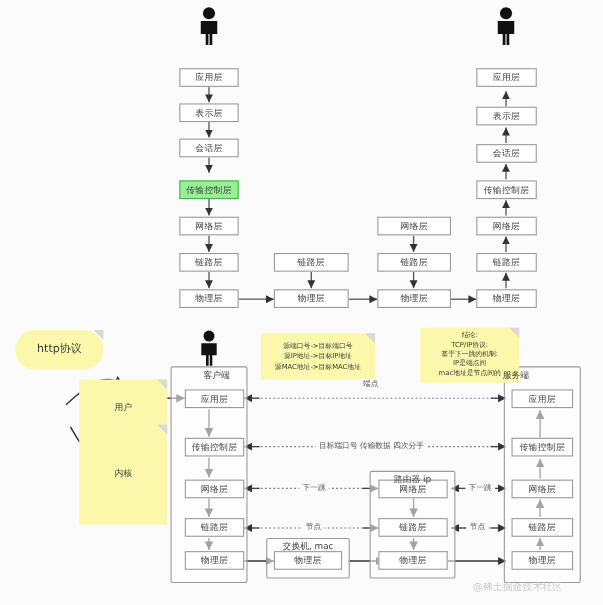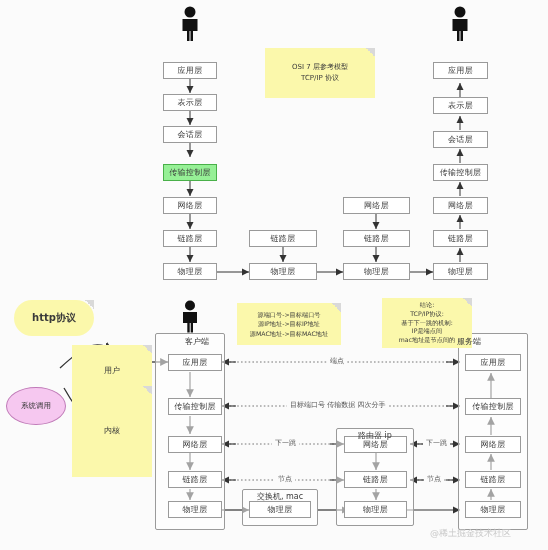--- a/index.html
+++ b/index.html
@@ -41,21 +41,21 @@
     background:#fbf8ab;
     color:#3a3a3a;font-size:7px;
     display:flex;flex-direction:column;align-items:center;justify-content:center;
     text-align:center;line-height:1.55;z-index:3;
     border:none;
   }
   .sticky .fold{
     position:absolute;right:0;top:0;width:9px;height:9px;
     background:linear-gradient(225deg,#d9d9d9 0 50%,transparent 50% 100%);
   }
-  .sticky.big{font-size:10px;font-weight:bold;border-radius:18px;}
+  .sticky.big{font-size:10px;font-weight:normal;border-radius:18px;}
   .ellipse{
     position:absolute;box-sizing:border-box;
     background:#f6c8f0;border:1px solid #c07ab8;border-radius:50%;
     display:flex;align-items:center;justify-content:center;
     font-size:7.5px;color:#3a3a3a;z-index:3;
   }
   .person{position:absolute;z-index:3;}
   .wire-label{
     position:absolute;font-size:7px;color:#555;background:#fbfbfb;
     padding:0 3px;z-index:4;white-space:nowrap;
@@ -170,25 +170,20 @@
         <path d="M6.5,13 h15 v12 h-4.5 v10 h-2.5 v-10 h-1 v10 h-2.5 v-10 h-4.5 z" fill="#111"></path>
       </svg>
   </div>
   <div class="person" style="left:446px;top:6px;">
     <svg width="28" height="36" viewBox="0 0 28 36">
         <circle cx="14" cy="6" r="5.5" fill="#111"></circle>
         <path d="M6.5,13 h15 v12 h-4.5 v10 h-2.5 v-10 h-1 v10 h-2.5 v-10 h-4.5 z" fill="#111"></path>
       </svg>
   </div>
 
-  <div class="sticky" style="left:265px;top:48px;width:110px;height:50px;">
-    <div class="fold"></div>
-    <div>OSI  7 层参考模型</div>
-    <div>TCP/IP  协议</div>
-  </div>
 
   <div class="node" style="left:163px;top:62px;width:54px;height:17px;">
       <span>应用层</span>
     </div>
   <div class="node" style="left:163px;top:94px;width:54px;height:17px;">
       <span>表示层</span>
     </div>
   <div class="node" style="left:163px;top:126px;width:54px;height:17px;">
       <span>会话层</span>
     </div>
@@ -252,23 +247,20 @@
   <div class="sticky" style="left:72px;top:345px;width:80px;height:52px;font-size:8px;">
     <div class="fold"></div>
     <div>用户</div>
   </div>
 
   <div class="sticky" style="left:72px;top:386px;width:80px;height:91px;font-size:8px;align-items:center;">
     <div class="fold"></div>
     <div>内核</div>
   </div>
 
-  <div class="ellipse" style="left:6px;top:387px;width:60px;height:38px;">
-    <span>系统调用</span>
-  </div>
 
   <div class="sticky" style="left:237px;top:303px;width:104px;height:42px;font-size:6.2px;">
     <div class="fold"></div>
     <div>源端口号-&gt;目标端口号</div>
     <div>源IP地址-&gt;目标IP地址</div>
     <div>源MAC地址-&gt;目标MAC地址</div>
   </div>
 
   <div class="sticky" style="left:382px;top:298px;width:90px;height:50px;font-size:6.2px;line-height:1.45;">
     <div class="fold"></div>
@@ -333,21 +325,21 @@
   <div class="node" style="left:465px;top:436px;width:56px;height:17px;">
       <span>网络层</span>
     </div>
   <div class="node" style="left:465px;top:471px;width:56px;height:17px;">
       <span>链路层</span>
     </div>
   <div class="node" style="left:465px;top:501px;width:56px;height:17px;">
       <span>物理层</span>
     </div>
 
-  <div class="wire-label" style="left:327px;top:356px;">端点</div>
+  <div class="wire-label" style="left:327px;top:344px;">端点</div>
   <div class="wire-label" style="left:287px;top:400px;">目标端口号 传输数据 四次分手</div>
   <div class="wire-label" style="left:272px;top:438px;">下一跳</div>
   <div class="wire-label" style="left:423px;top:438px;">下一跳</div>
   <div class="wire-label" style="left:275px;top:474px;">节点</div>
   <div class="wire-label" style="left:424px;top:474px;">节点</div>
 
   <div class="watermark" style="left:430px;top:527px;">@稀土掘金技术社区</div>
 
 </div>
 

